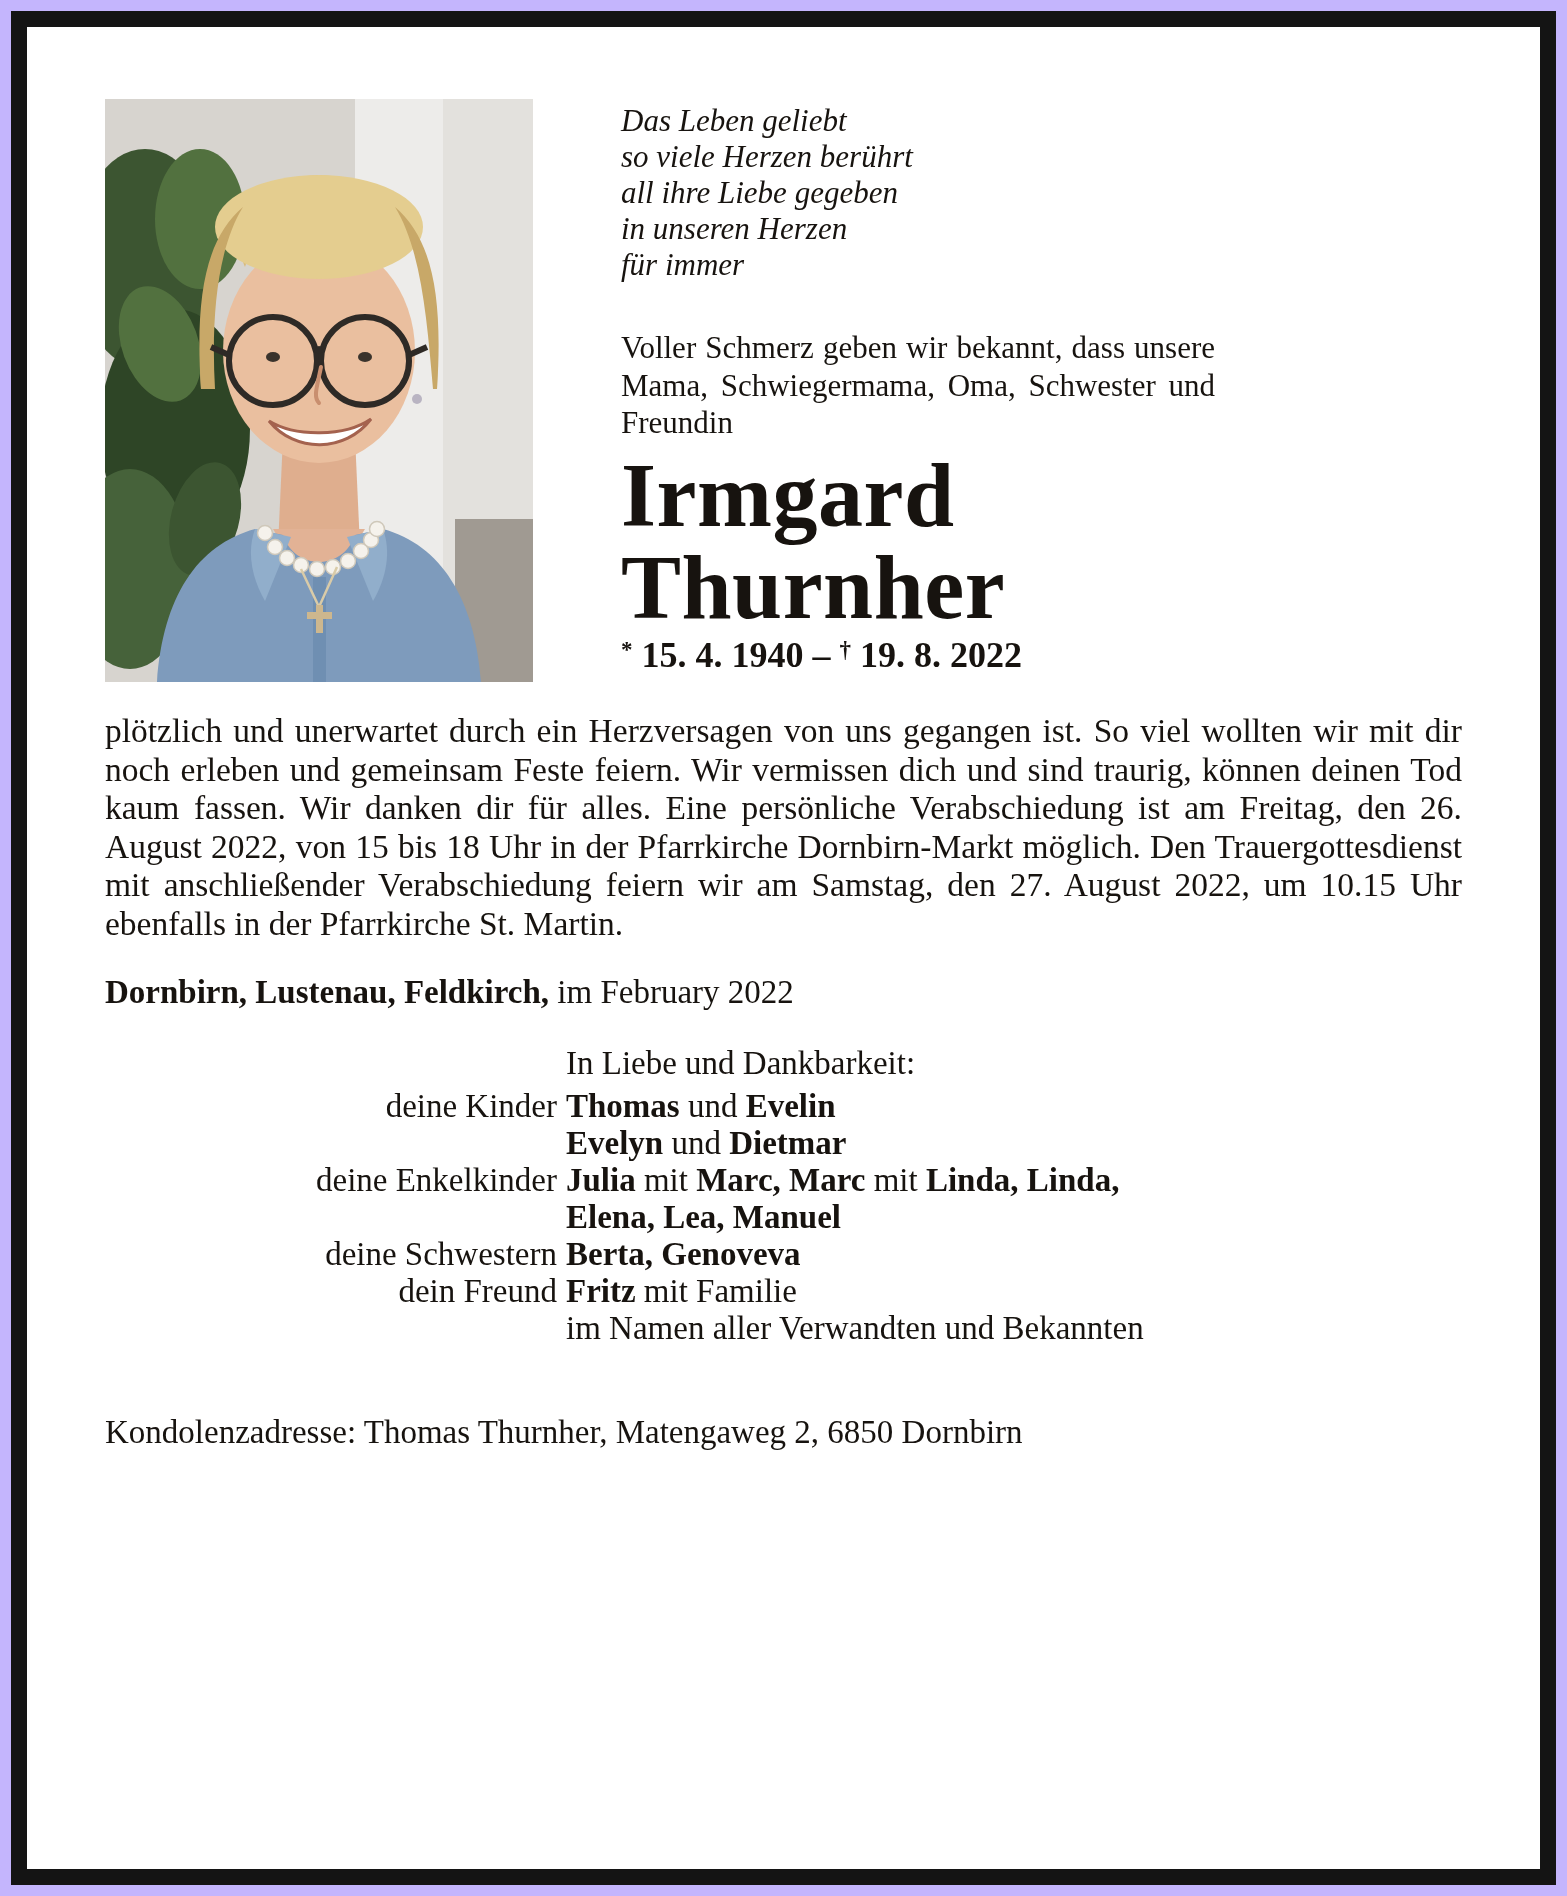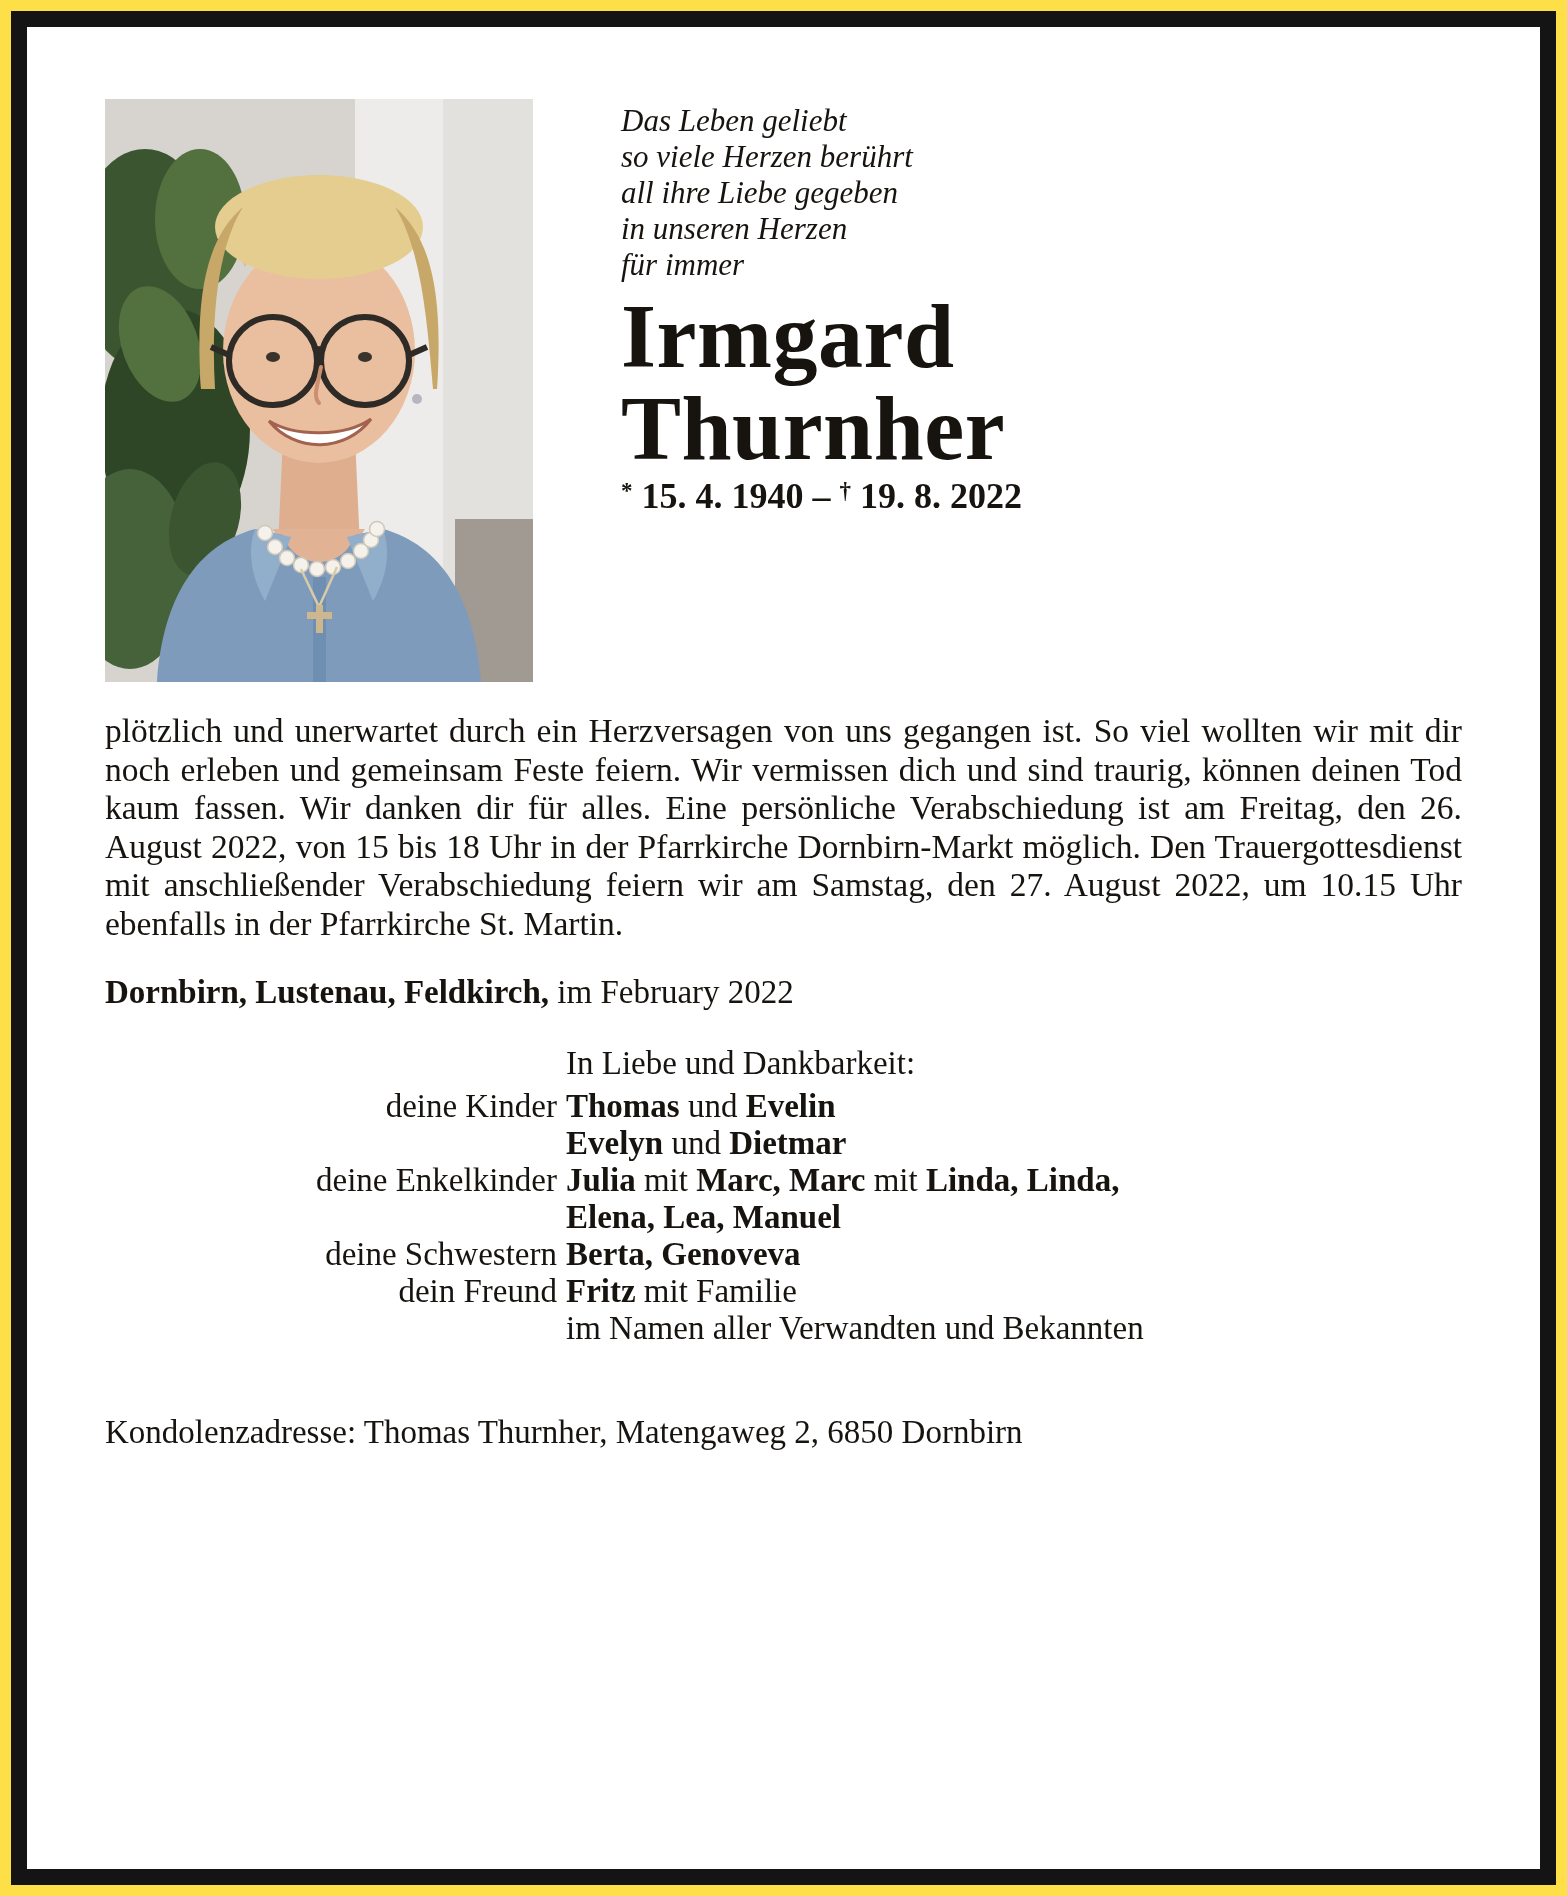--- a/index.html
+++ b/index.html
@@ -3,21 +3,21 @@
 <meta charset="utf-8">
 <style>
   * { box-sizing: border-box; }
   html, body { margin: 0; padding: 0; }
   body {
     width: 1567px; height: 1896px;
     background: #ffffff;
     font-family: "Liberation Serif", "DejaVu Serif", serif;
     color: #17130f;
   }
-  .page { width: 1567px; height: 1896px; padding: 11px; background: #fde047; }
+  .page { width: 1567px; height: 1896px; padding: 11px; background: #c4b5fd; }
   .frame {
     width: 100%; height: 100%;
     border: 16px solid var(--frame-color, #141414);
     padding: 72px 78px 0 78px;
     overflow: hidden;
     background: #fff;
   }
 
   .top { display: flex; align-items: flex-start; }
   .photo-wrap { width: 428px; height: 583px; flex: 0 0 auto; overflow: hidden; background: #d7d4cf; }
@@ -136,20 +136,21 @@
 
       <div class="right-col">
         <div class="poem">
           <div>Das Leben geliebt</div>
           <div>so viele Herzen berührt</div>
           <div>all ihre Liebe gegeben</div>
           <div>in unseren Herzen</div>
           <div>für immer</div>
         </div>
 
+        <p class="announcement">Voller Schmerz geben wir bekannt, dass unsere Mama, Schwiegermama, Oma, Schwester und Freundin</p>
 
         <h1 class="name">
           <span>Irmgard</span><br>
           <span>Thurnher</span>
         </h1>
 
         <div class="dates">
           <span class="date-sym">*</span>
           <span>15. 4. 1940</span>
           <span>–</span>

